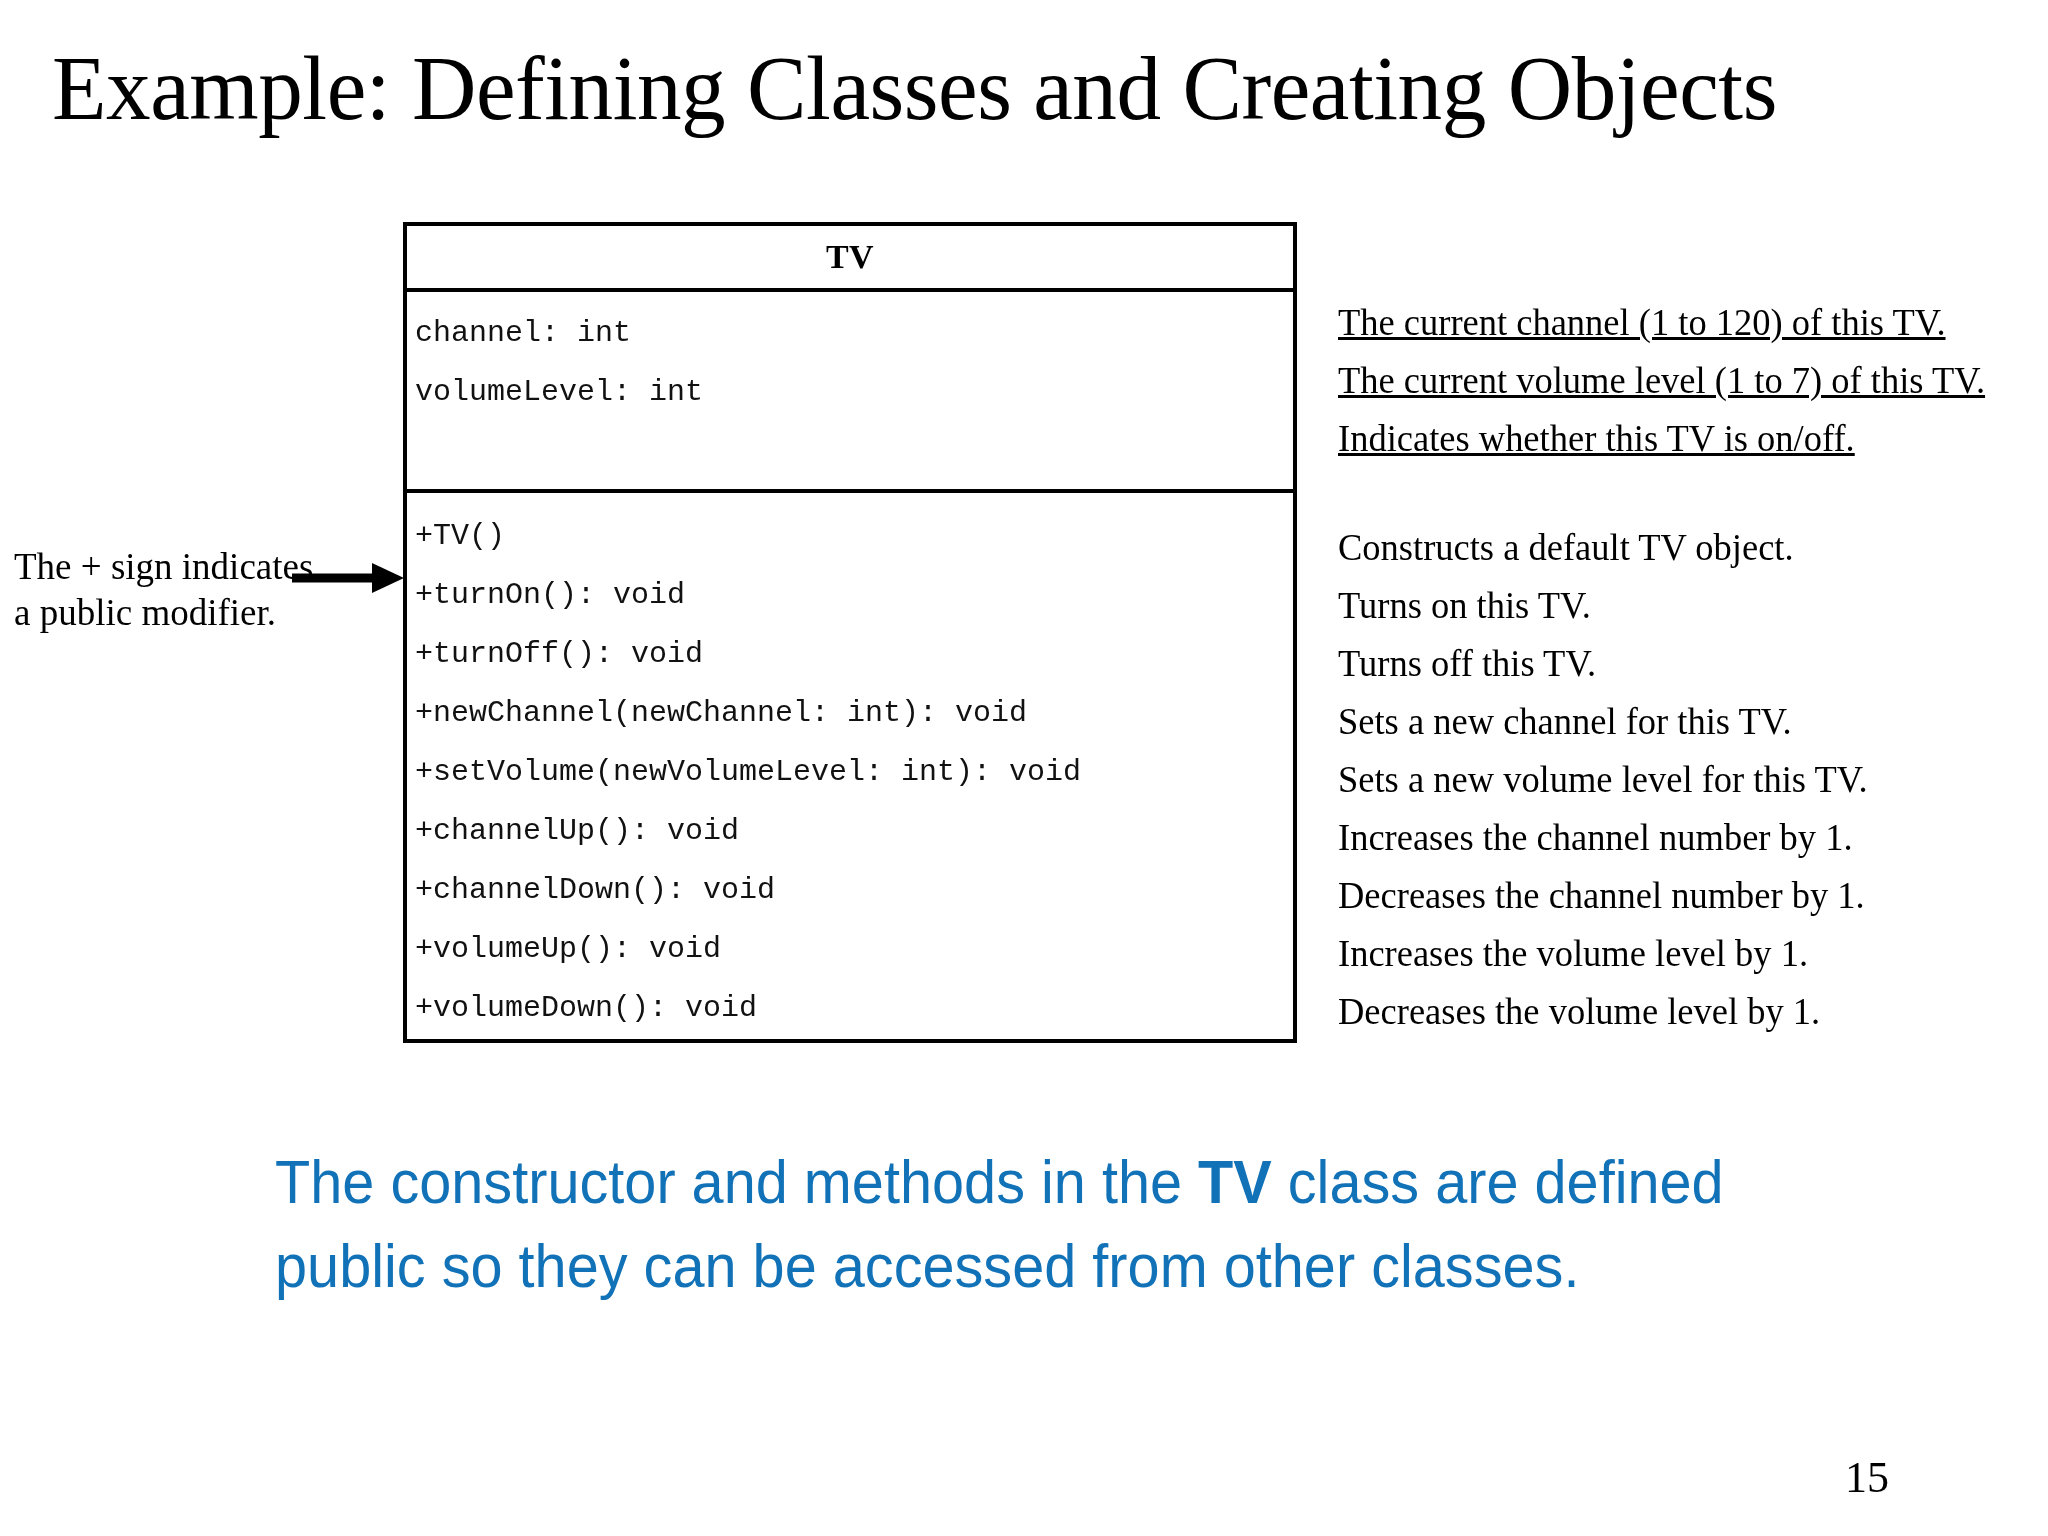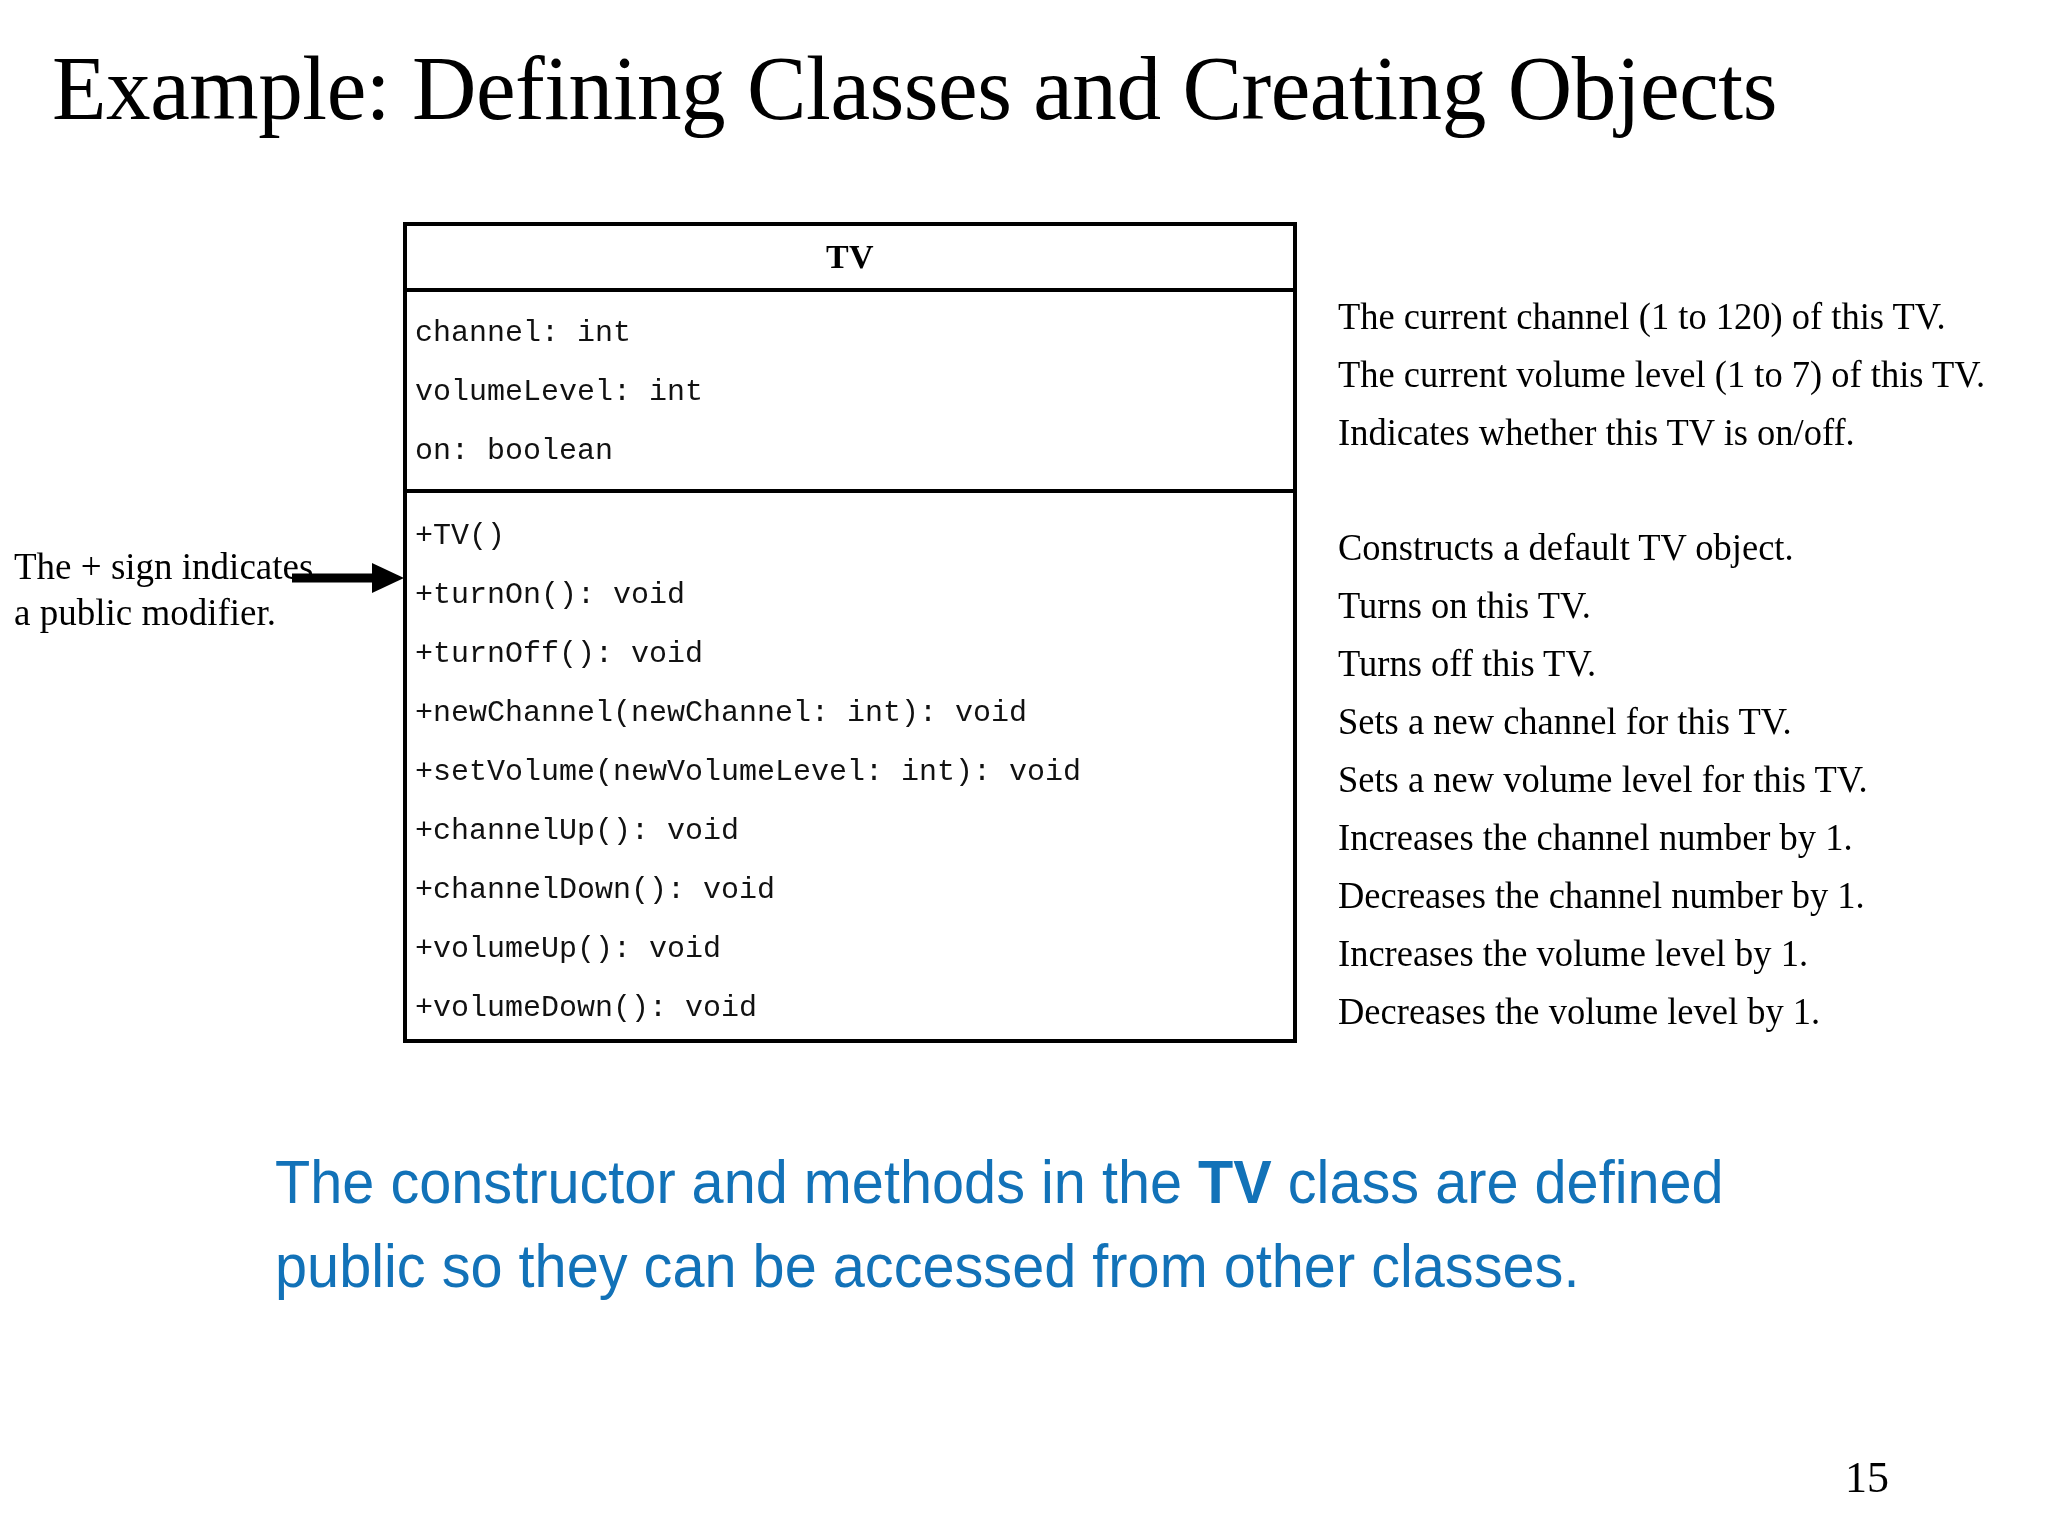--- a/index.html
+++ b/index.html
@@ -75,21 +75,21 @@
     letter-spacing: 0px;
     color: #111111;
   }
 
   
   .desc-col {
     position: absolute;
     left: 1338px;
     width: 700px;
   }
-  #field-descriptions { top: 287px; }
+  #field-descriptions { top: 293px; text-decoration: underline; }
   #method-descriptions { top: 518px; }
   .desc-line {
     font-family: "Liberation Serif", "DejaVu Serif", serif;
     font-size: 38px;
     line-height: 58px;
     white-space: nowrap;
     transform: scaleX(0.96);
     transform-origin: left center;
   }
 
@@ -143,21 +143,20 @@
 
 <div id="slide-title">Example: Defining Classes and Creating Objects</div>
 
 <div id="uml-class-box">
   <div id="uml-class-name-row">
     <span id="uml-class-name">TV</span>
   </div>
   <div id="uml-fields-compartment">
     <div class="uml-line">channel: int</div>
     <div class="uml-line">volumeLevel: int</div>
-    <div class="uml-line">on: boolean</div>
   </div>
   <div id="uml-methods-compartment">
     <div class="uml-line">+TV()</div>
     <div class="uml-line">+turnOn(): void</div>
     <div class="uml-line">+turnOff(): void</div>
     <div class="uml-line">+newChannel(newChannel: int): void</div>
     <div class="uml-line">+setVolume(newVolumeLevel: int): void</div>
     <div class="uml-line">+channelUp(): void</div>
     <div class="uml-line">+channelDown(): void</div>
     <div class="uml-line">+volumeUp(): void</div>

